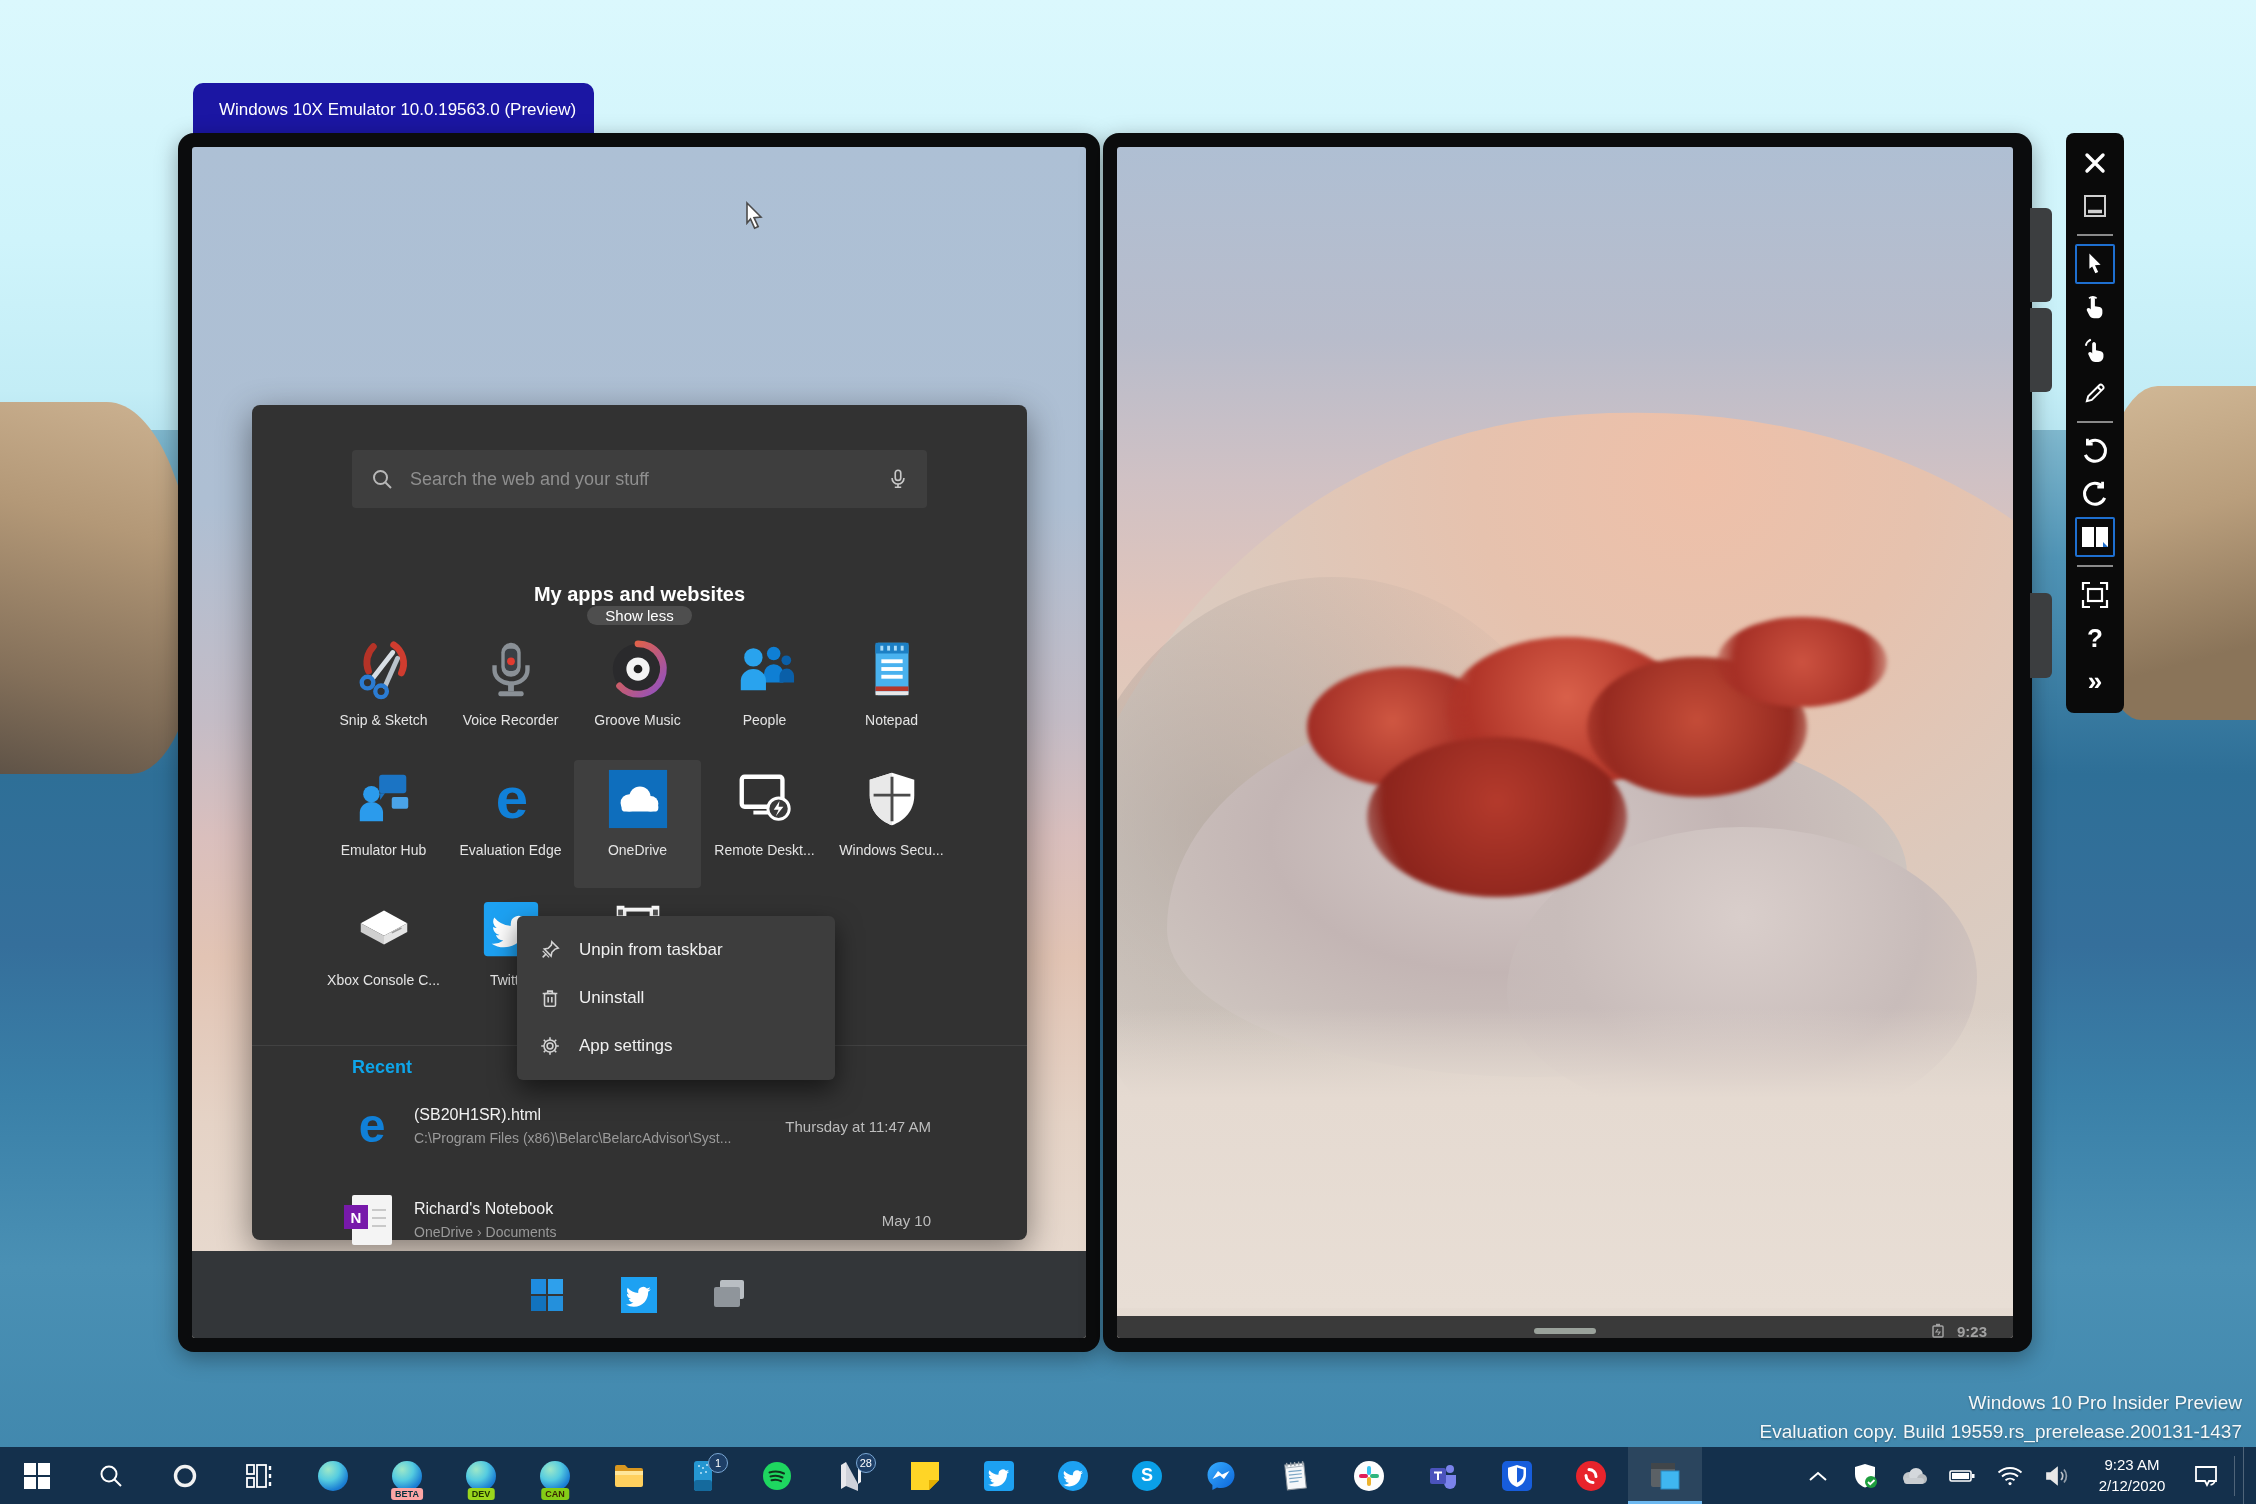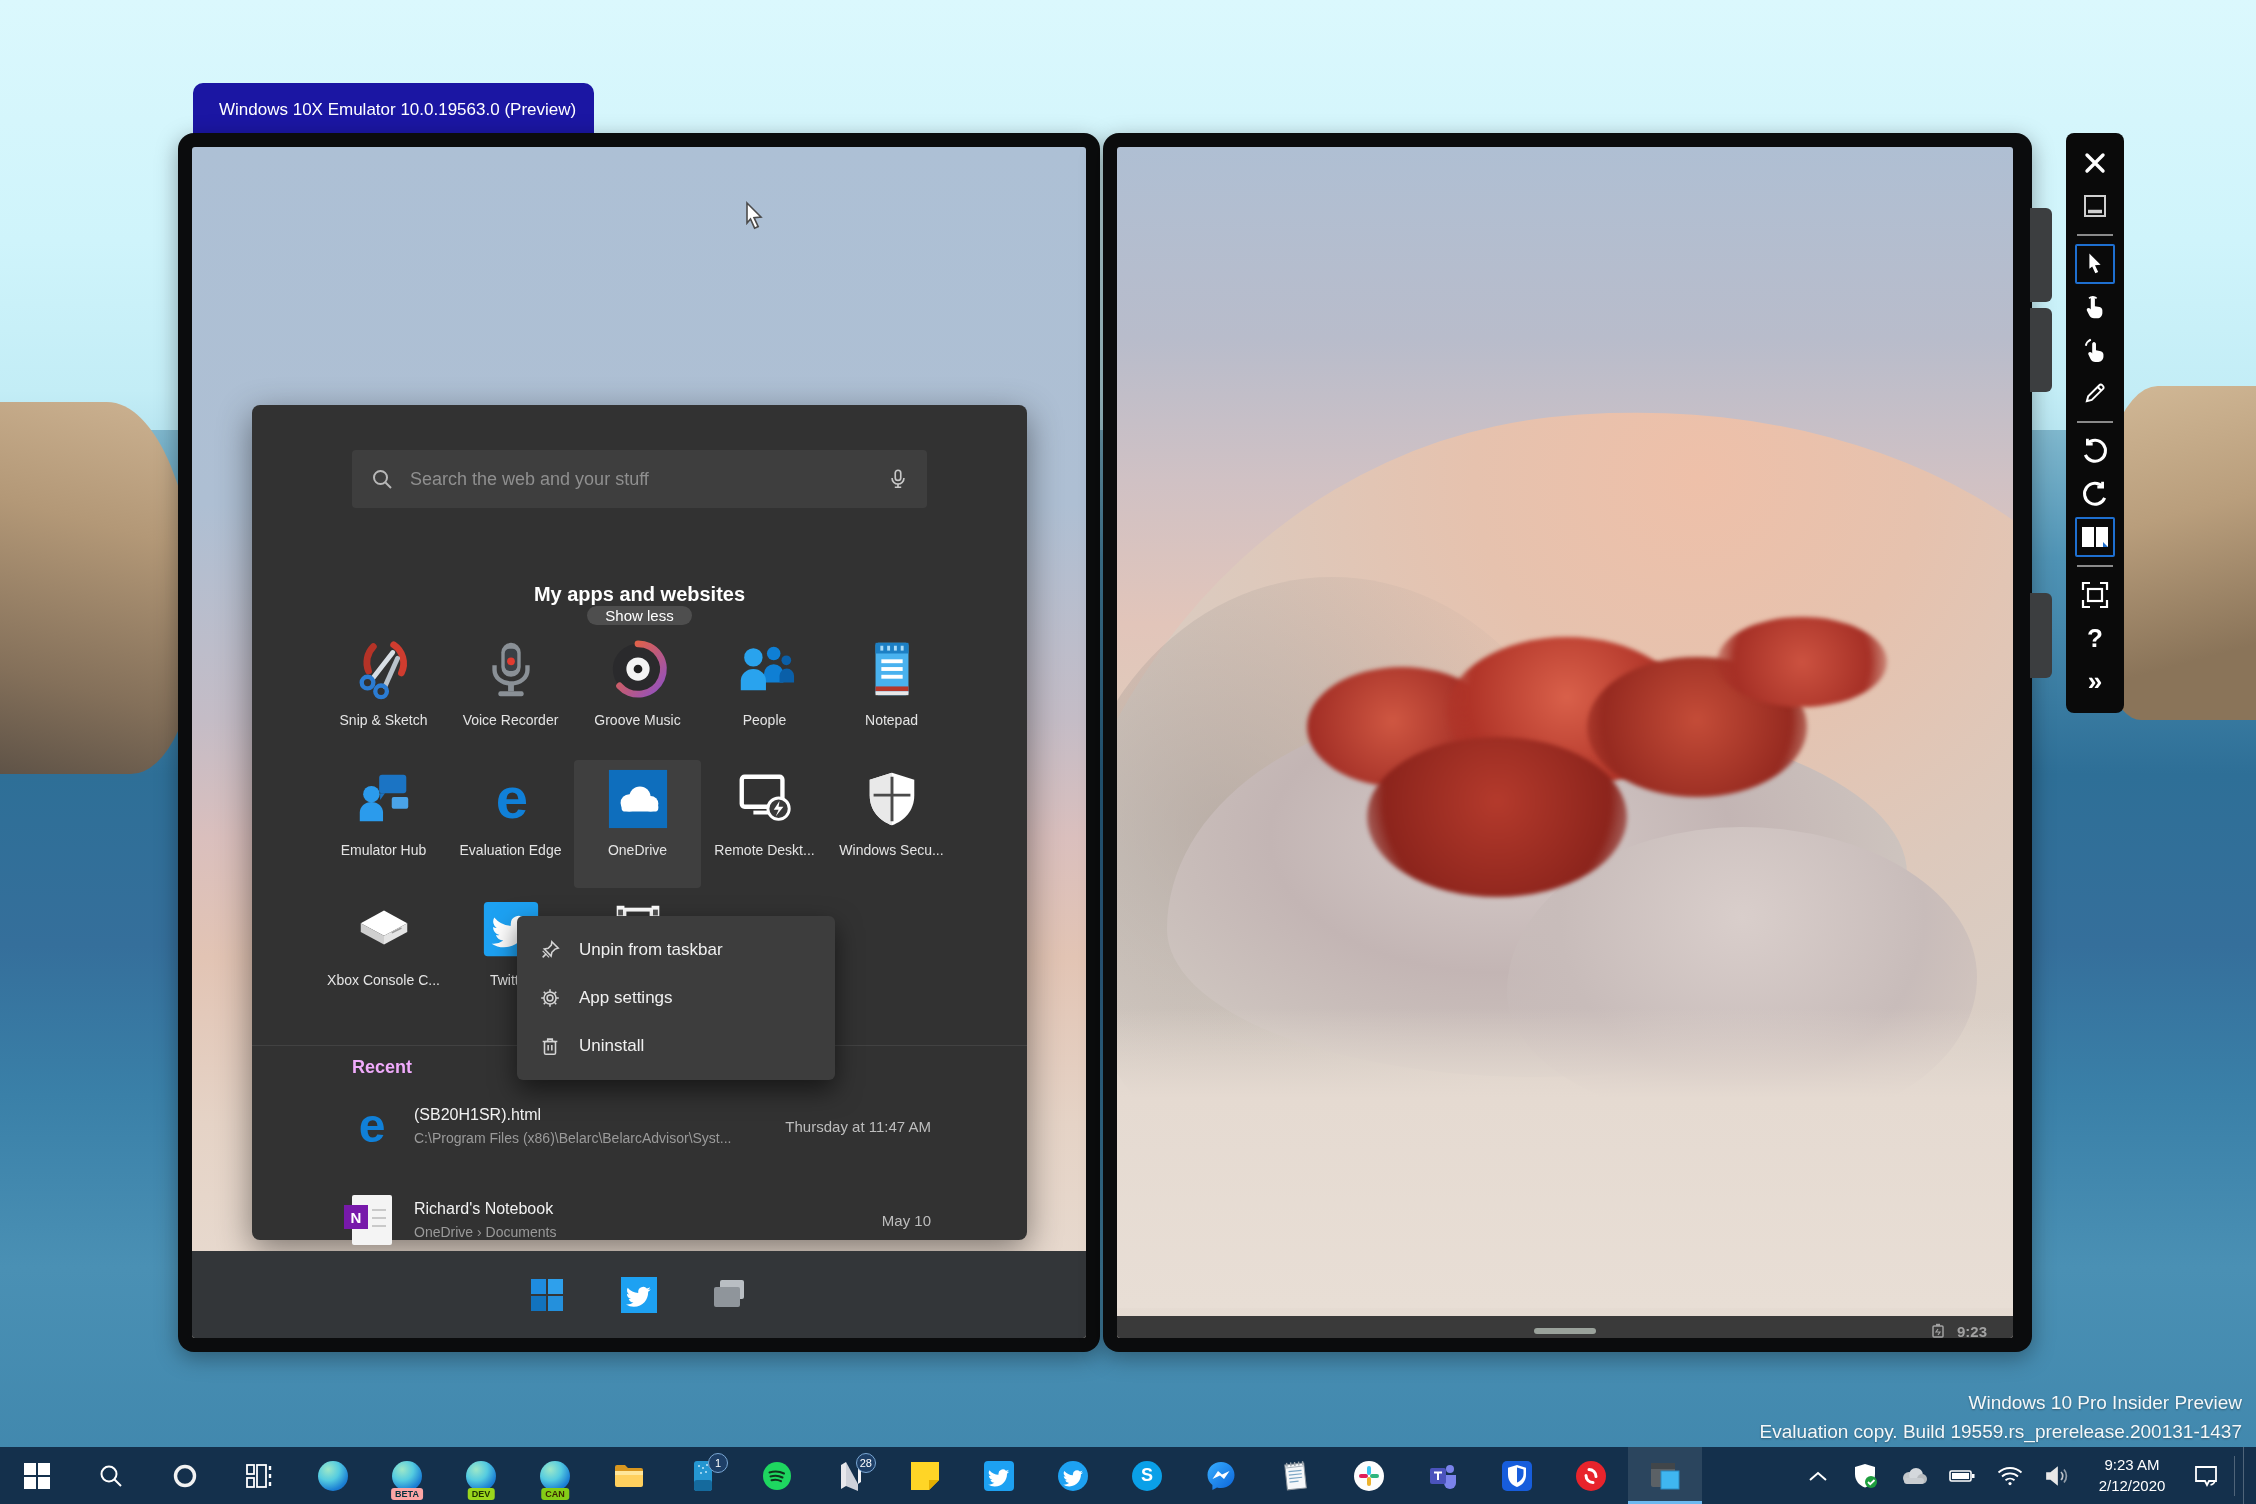--- a/index.html
+++ b/index.html
@@ -42,21 +42,21 @@
   .sec-title{color:#fff;font-size:20px;font-weight:bold;}
   .show-less{background:#4e4e4e;color:#fff;border:none;border-radius:15px;height:19px;padding:0 18px;font-size:15px;font-family:inherit;}
   .grid{position:absolute;left:68px;top:225px;width:640px;}
   .tile{position:absolute;width:127px;height:128px;display:flex;flex-direction:column;align-items:center;border-radius:4px;}
   .tile .app-ic{width:62px;height:62px;margin-top:8px;}
   .tile .lbl{margin-top:12px;color:#e4e4e4;font-size:14px;white-space:nowrap;}
   .tile.hl{background:#3f3f3f;}
   .ctx-menu{position:absolute;left:265px;top:511px;width:318px;height:164px;background:#3d3d3d;border-radius:6px;box-shadow:0 10px 26px rgba(0,0,0,.55);padding:10px 0;box-sizing:border-box;z-index:5;}
   .ctx-item{height:48px;display:flex;align-items:center;gap:18px;padding:0 22px;color:#f0f0f0;font-size:17px;}
   .divider{position:absolute;left:0;right:0;top:640px;height:1px;background:#424242;}
-  .recent-title{position:absolute;left:100px;top:652px;color:#f0abfc;font-size:18px;font-weight:bold;}
+  .recent-title{position:absolute;left:100px;top:652px;color:#0ea5e9;font-size:18px;font-weight:bold;}
   .recent-item{position:absolute;left:100px;right:96px;height:70px;display:flex;align-items:center;gap:22px;}
   .recent-item .meta{flex:1;min-width:0;}
   .recent-item .name{color:#f2f2f2;font-size:16px;margin-bottom:6px;white-space:nowrap;}
   .recent-item .path{color:#9a9a9a;font-size:14px;white-space:nowrap;}
   .recent-item .date{color:#bdbdbd;font-size:15px;white-space:nowrap;}
 
   
   .ls-taskbar{position:absolute;left:0;right:0;bottom:0;height:87px;background:#333639;display:flex;align-items:center;justify-content:center;gap:56px;}
   .ls-tb-ic{width:36px;height:36px;display:flex;align-items:center;justify-content:center;}
 
@@ -275,32 +275,32 @@
           <div class="ctx-item">
             <svg width="22" height="22" viewBox="0 0 24 24" fill="none" stroke="#d4d4d4" stroke-width="1.7">
                 <path d="M14 3l7 7-3.5 1-3.5 3.5-.8 4.2L5.8 11l4.2-.8L13.5 6.7z"></path>
                 <path d="M8 16l-4 4"></path>
                 <path d="M4 13l7 7" stroke-width="1.2"></path>
               </svg>
             <span>Unpin from taskbar</span>
           </div>
           <div class="ctx-item">
             <svg width="22" height="22" viewBox="0 0 24 24" fill="none" stroke="#d4d4d4" stroke-width="1.7">
+                <rect x="6" y="7" width="12" height="14" rx="1.5"></rect>
+                <path d="M4 7h16M9.5 7V4.5h5V7M10 11v6M14 11v6"></path>
+              </svg>
+            <span>Uninstall</span>
+          </div>
+          <div class="ctx-item">
+            <svg width="22" height="22" viewBox="0 0 24 24" fill="none" stroke="#d4d4d4" stroke-width="1.7">
                 <circle cx="12" cy="12" r="3.2"></circle>
                 <circle cx="12" cy="12" r="6.6"></circle>
                 <path d="M12 2.4v3M12 18.6v3M2.4 12h3M18.6 12h3M5.2 5.2l2.1 2.1M16.7 16.7l2.1 2.1M18.8 5.2l-2.1 2.1M7.3 16.7l-2.1 2.1"></path>
               </svg>
             <span>App settings</span>
-          </div>
-          <div class="ctx-item">
-            <svg width="22" height="22" viewBox="0 0 24 24" fill="none" stroke="#d4d4d4" stroke-width="1.7">
-                <rect x="6" y="7" width="12" height="14" rx="1.5"></rect>
-                <path d="M4 7h16M9.5 7V4.5h5V7M10 11v6M14 11v6"></path>
-              </svg>
-            <span>Uninstall</span>
           </div>
         </div>
 
         <div class="divider"></div>
         <div class="recent-title">Recent</div>
 
         <div class="recent-item" style="top:686px;">
           <svg width="40" height="52" viewBox="0 0 40 52">
               <text x="20" y="42" font-size="48" font-weight="bold" text-anchor="middle" fill="#1080d8">e</text>
             </svg>

